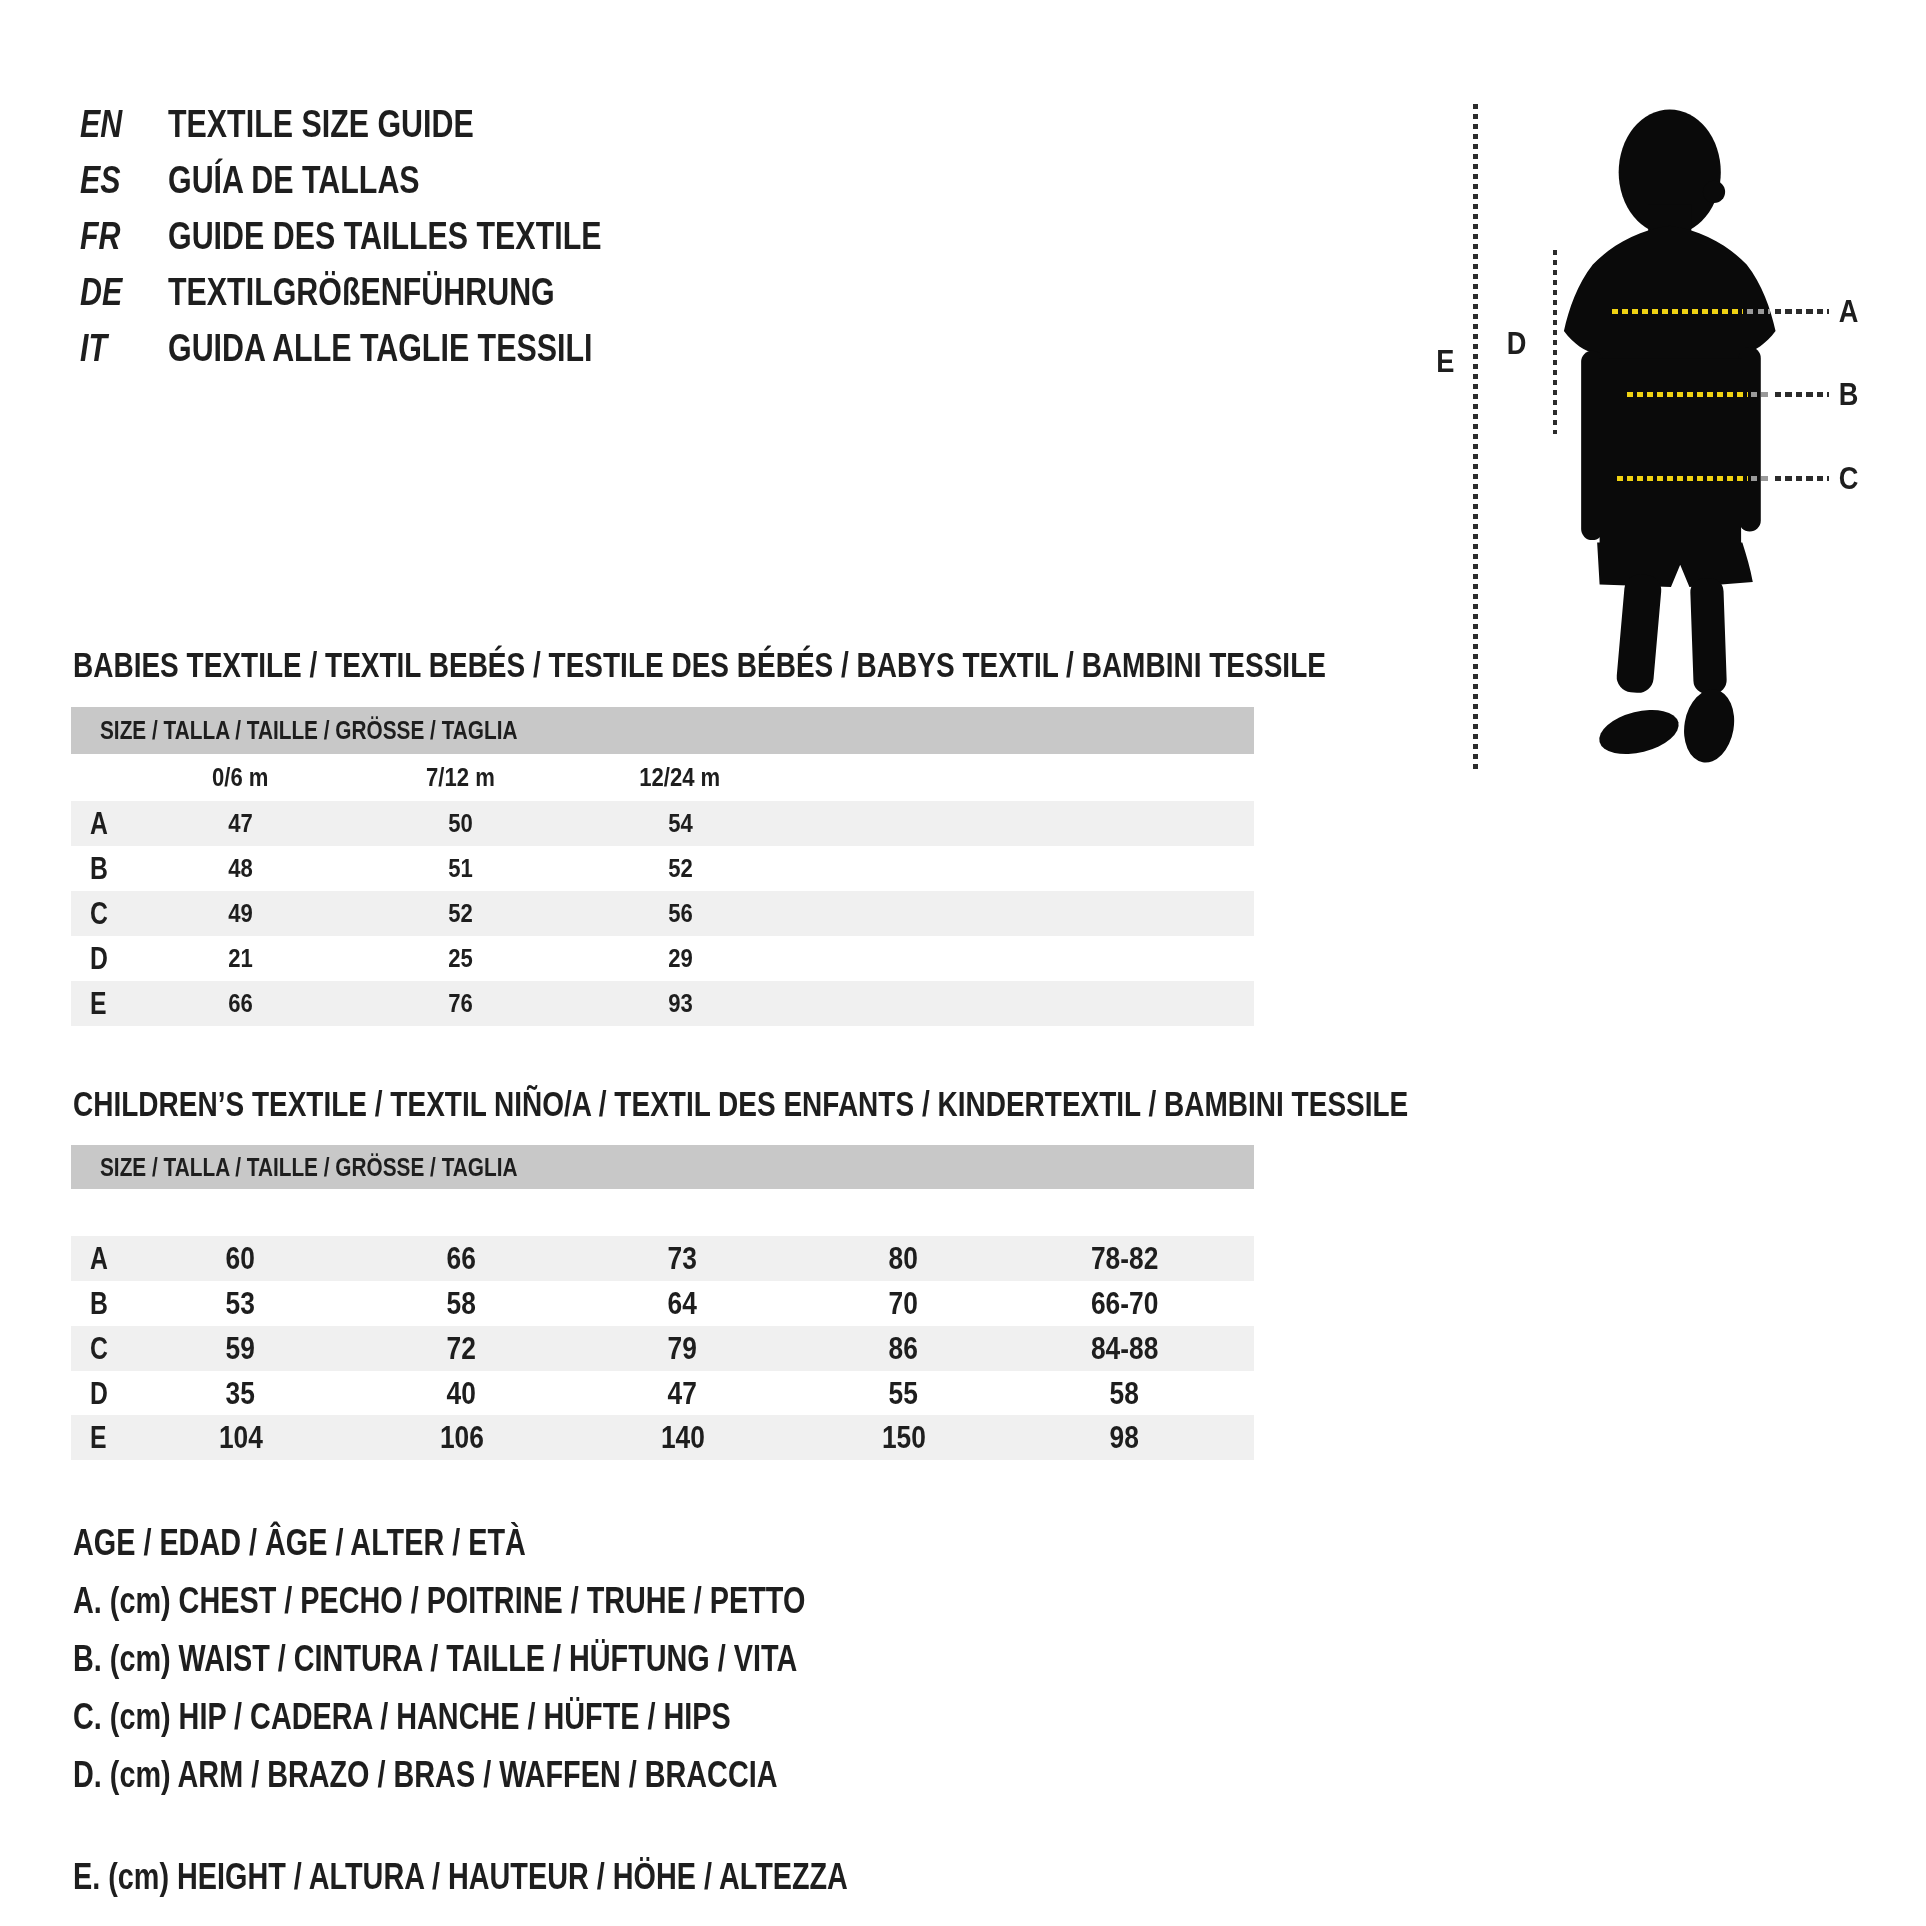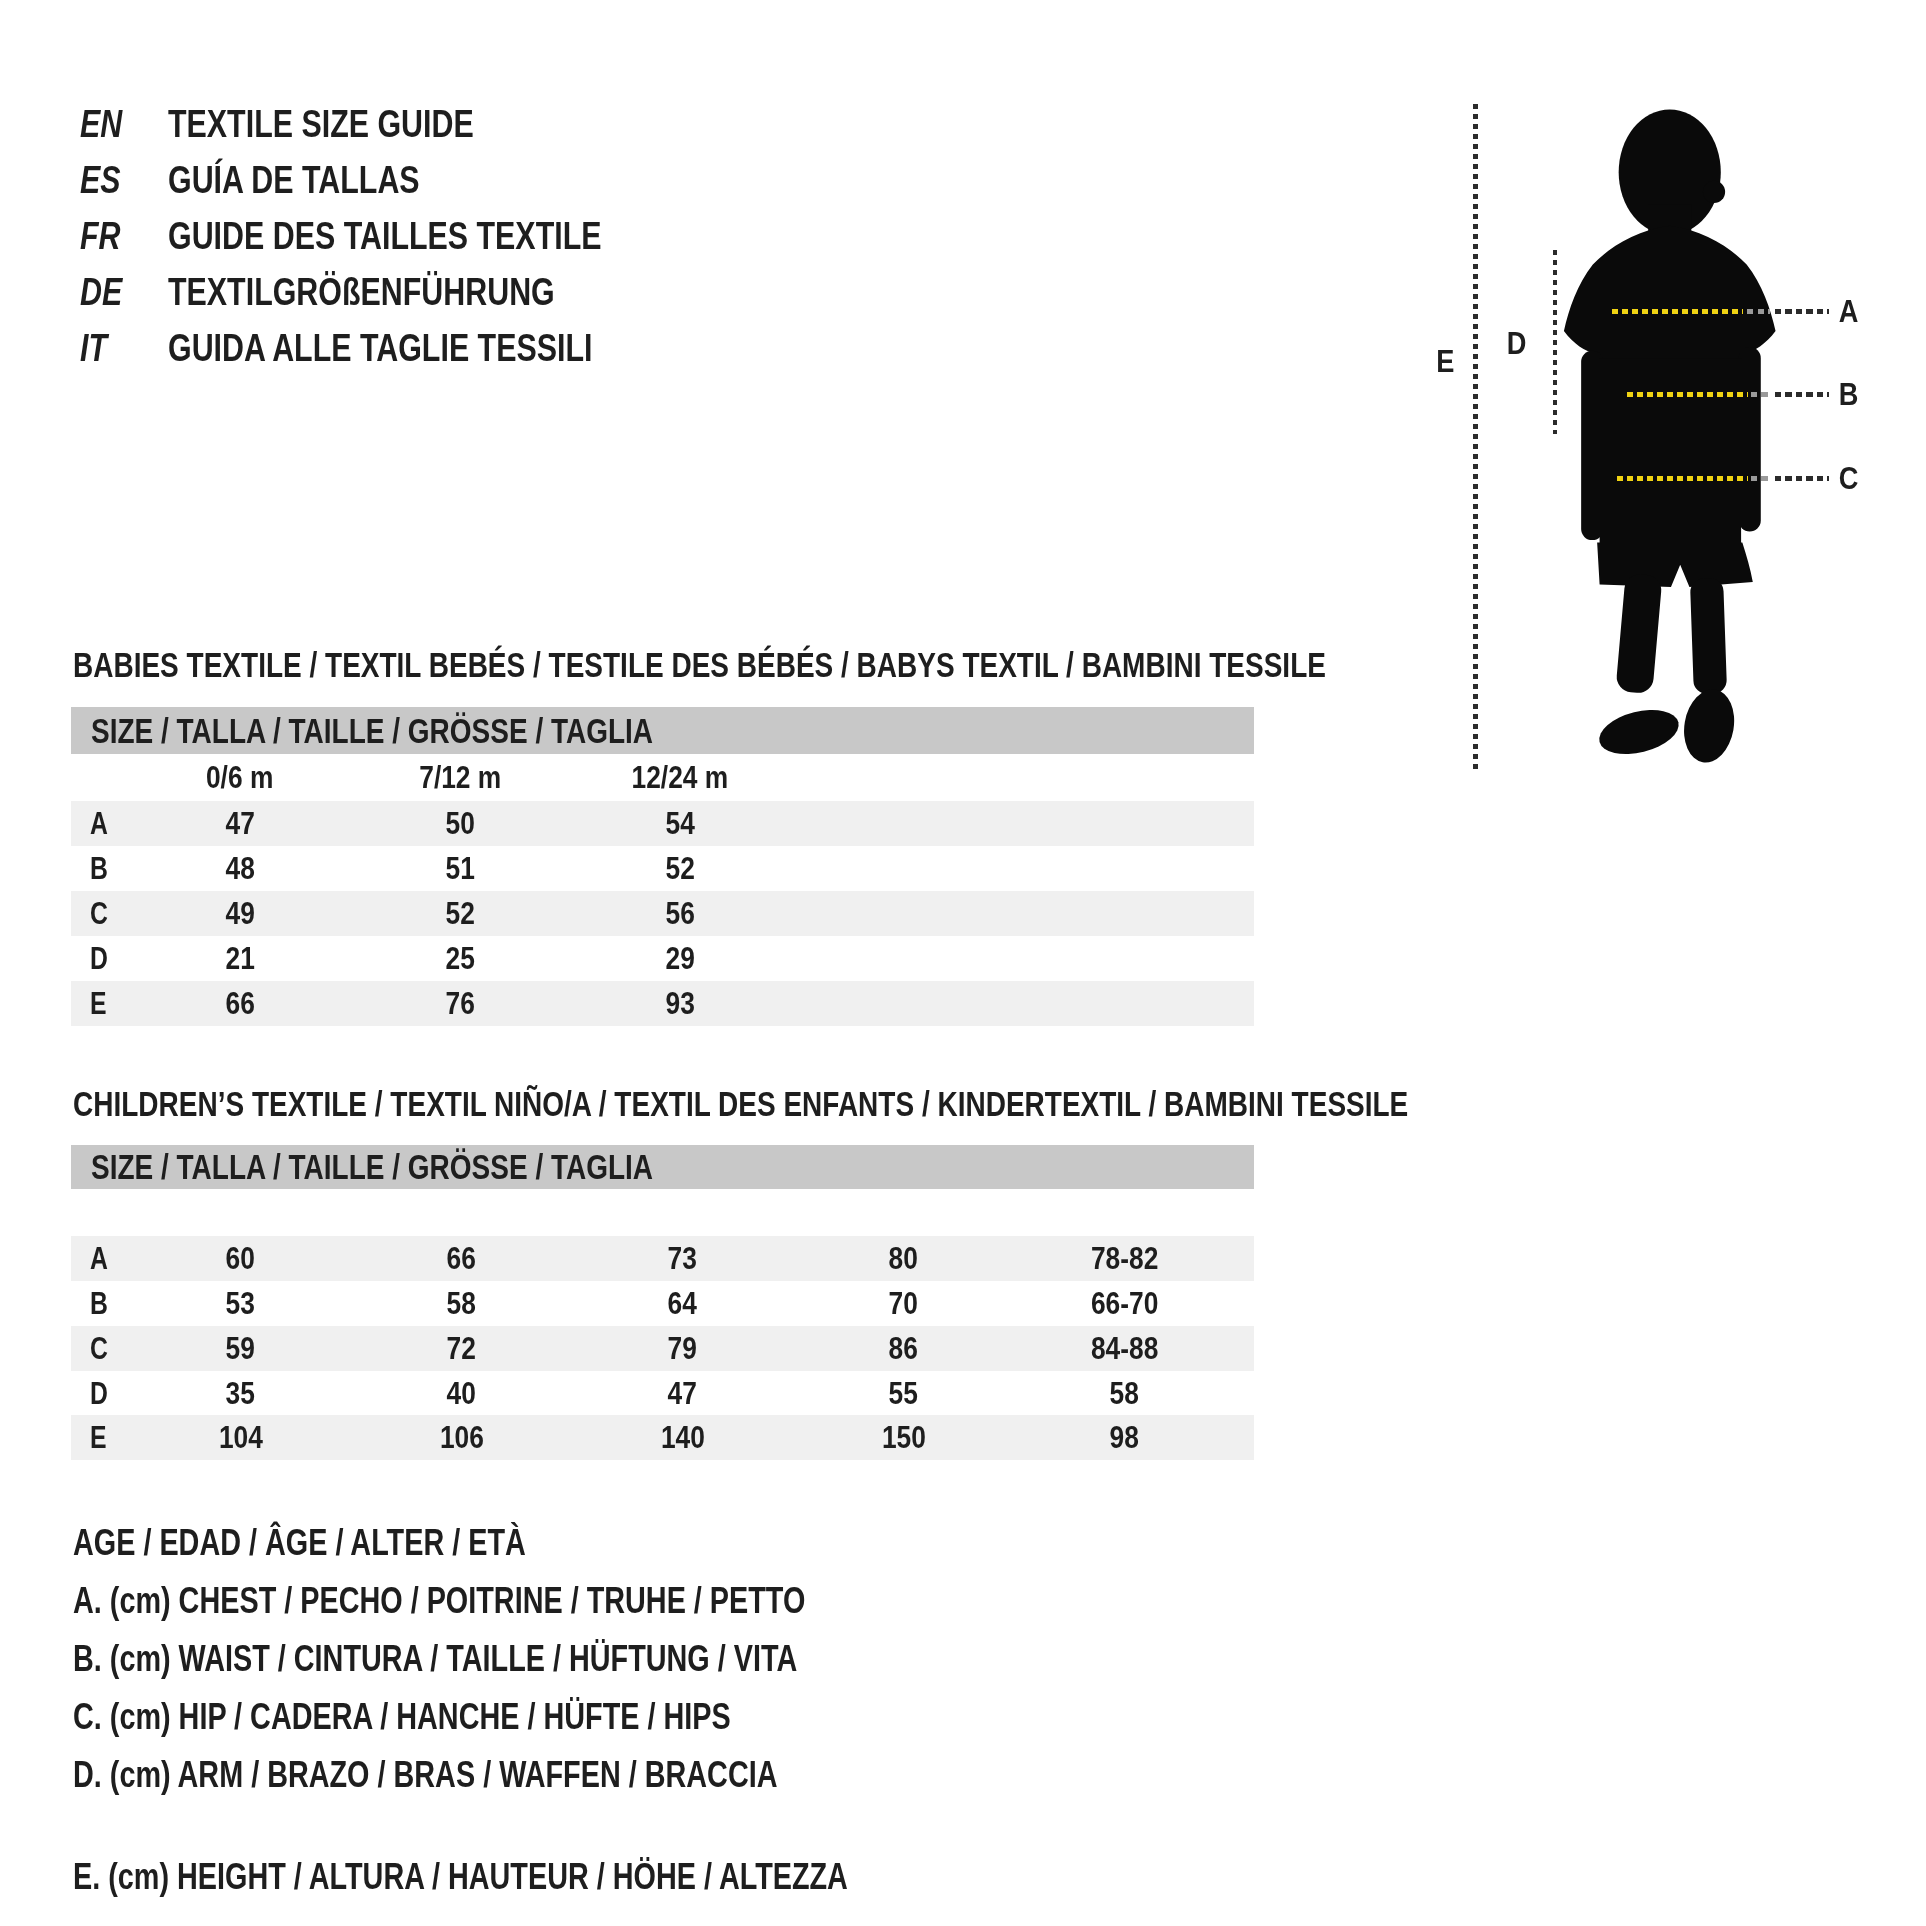--- a/index.html
+++ b/index.html
@@ -15,24 +15,24 @@
   .lang-row{position:absolute;left:80px;height:48px;line-height:48px;font-size:38px;}
   .lang-code{position:absolute;left:0;top:0;font-style:italic;}
   .lang-title{position:absolute;left:88px;top:0;width:986px;text-decoration:underline;}
 
   
   .sec-head{position:absolute;left:73px;height:43px;line-height:43px;font-size:35px;}
 
   
   .tbl{position:absolute;left:71px;width:1183px;}
   .sizebar{position:absolute;left:0;top:0;width:1183px;background:#c8c8c8;
-           font-size:35px;box-sizing:border-box;padding-left:20px;}
+           font-size:26px;box-sizing:border-box;padding-left:29px;}
   .hdr-row,.d-row{position:absolute;left:0;width:1183px;display:flex;align-items:center;}
   .rl{width:59px;padding-left:18.5px;box-sizing:border-box;font-size:31px;}
-  .cell3{width:220px;text-align:center;font-size:31px;}
+  .cell3{width:220px;text-align:center;font-size:26px;}
   .cell5{width:221px;text-align:center;font-size:31px;}
   .stripe{background:#f0f0f0;}
 
   
   .legend-line{position:absolute;left:73px;height:49px;line-height:49px;font-size:36px;}
 
   
   .hdash{position:absolute;height:5px;}
   .hdash.yellow{background:repeating-linear-gradient(90deg,#f0d313 0 6.2px,transparent 6.2px 10px);}
   .hdash.gray{background:repeating-linear-gradient(90deg,#9a9a9a 0 6.2px,transparent 6.2px 10.5px);}

